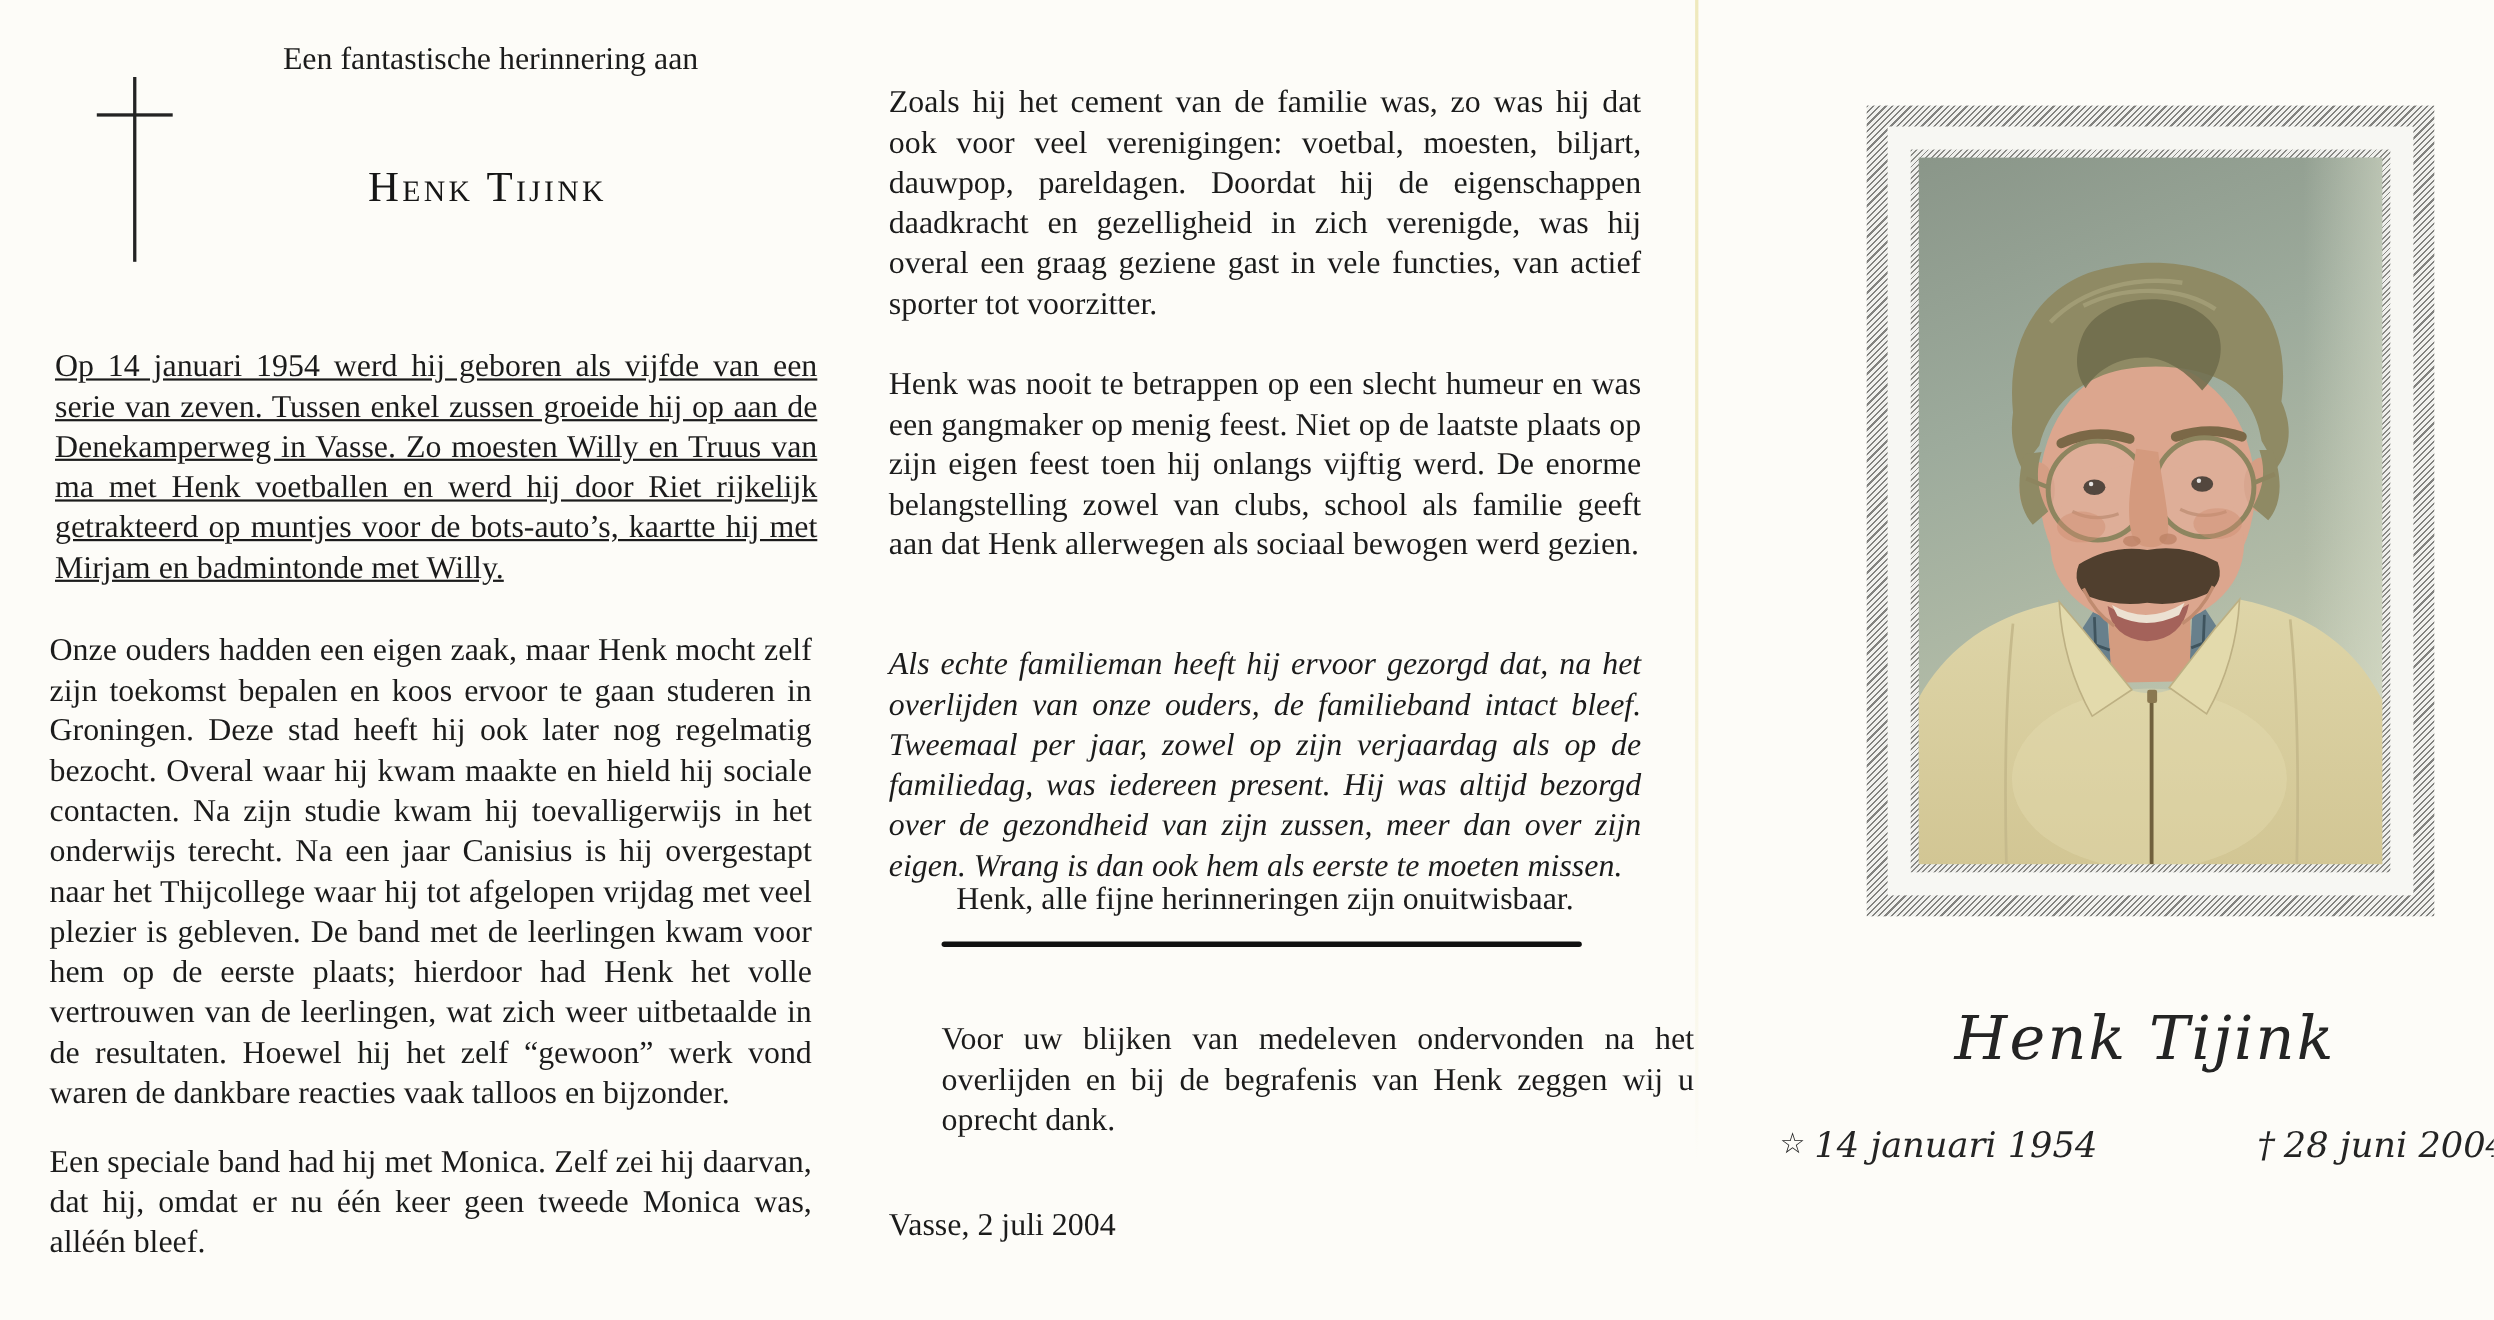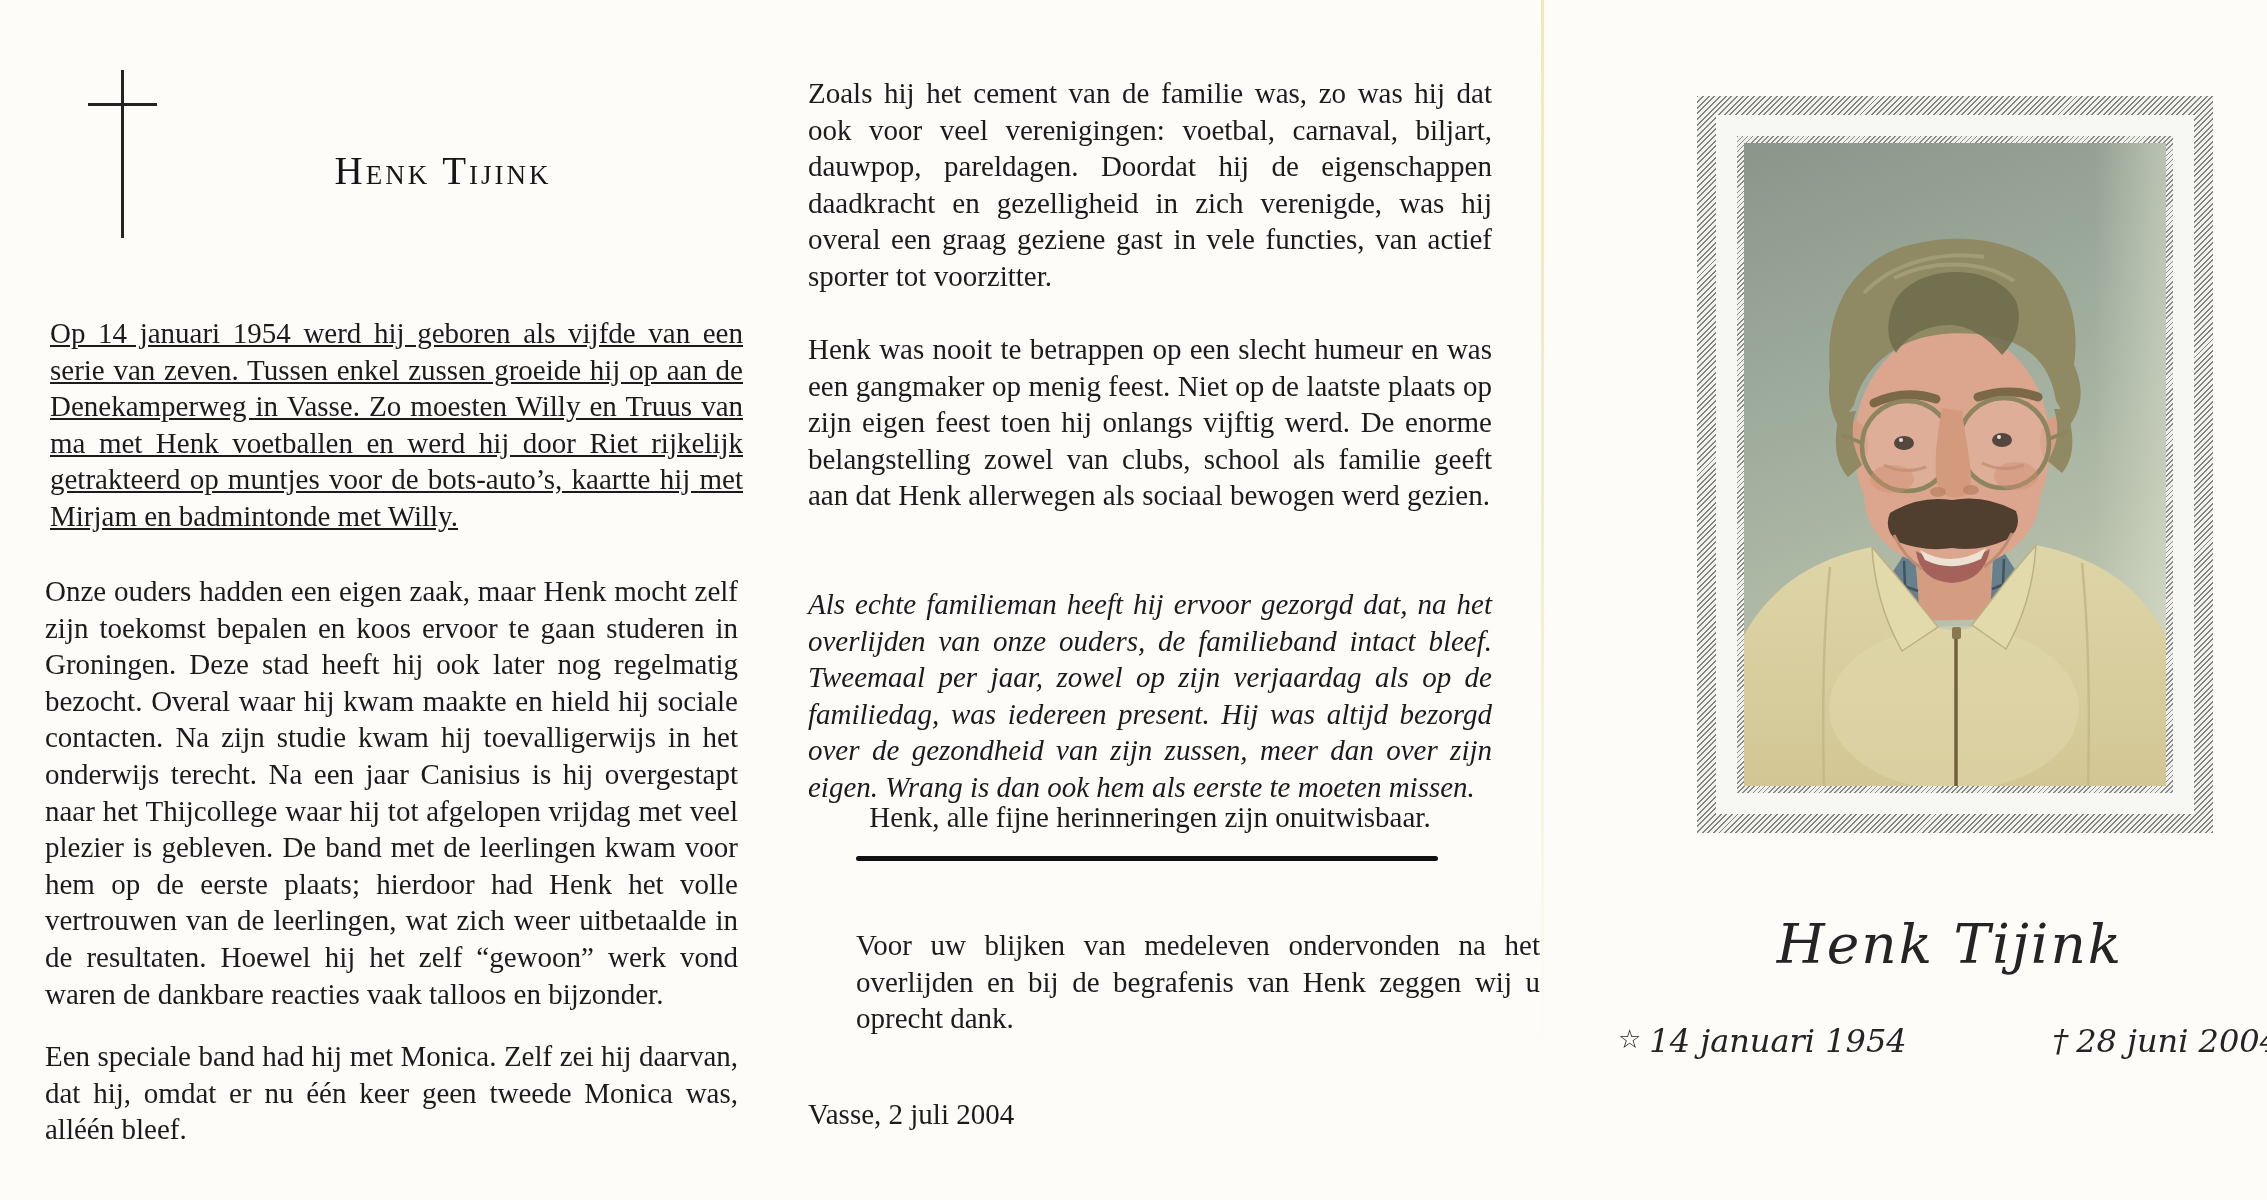--- a/index.html
+++ b/index.html
@@ -54,27 +54,28 @@
 </head>
 <body>
 
 <div class="card">
 
   <div class="cross">
     <span class="v"></span>
     <span class="h"></span>
   </div>
 
+  <div class="single intro">Een fantastische herinnering aan</div>
   <div class="main-title">Henk Tijink</div>
 
   <p class="para lp1">Op 14 januari 1954 werd hij geboren als vijfde van een serie van zeven. Tussen enkel zussen groeide hij op aan de Denekamperweg in Vasse. Zo moesten Willy en Truus van ma met Henk voetballen en werd hij door Riet rijkelijk getrakteerd op muntjes voor de bots-auto’s, kaartte hij met Mirjam en badmintonde met Willy.</p>
   <p class="para lp2">Onze ouders hadden een eigen zaak, maar Henk mocht zelf zijn toekomst bepalen en koos ervoor te gaan studeren in Groningen. Deze stad heeft hij ook later nog regelmatig bezocht. Overal waar hij kwam maakte en hield hij sociale contacten. Na zijn studie kwam hij toevalligerwijs in het onderwijs terecht. Na een jaar Canisius is hij overgestapt naar het Thijcollege waar hij tot afgelopen vrijdag met veel plezier is gebleven. De band met de leerlingen kwam voor hem op de eerste plaats; hierdoor had Henk het volle vertrouwen van de leerlingen, wat zich weer uitbetaalde in de resultaten. Hoewel hij het zelf “gewoon” werk vond waren de dankbare reacties vaak talloos en bijzonder.</p>
   <p class="para lp3">Een speciale band had hij met Monica. Zelf zei hij daarvan, dat hij, omdat er nu één keer geen tweede Monica was, alléén bleef.</p>
 
-  <p class="para mp1">Zoals hij het cement van de familie was, zo was hij dat ook voor veel verenigingen: voetbal, carnaval, biljart, dauwpop, pareldagen. Doordat hij de eigenschappen daadkracht en gezelligheid in zich verenigde, was hij overal een graag geziene gast in vele functies, van actief sporter tot voorzitter.</p>
+  <p class="para mp1">Zoals hij het cement van de familie was, zo was hij dat ook voor veel verenigingen: voetbal, moesten, biljart, dauwpop, pareldagen. Doordat hij de eigenschappen daadkracht en gezelligheid in zich verenigde, was hij overal een graag geziene gast in vele functies, van actief sporter tot voorzitter.</p>
   <p class="para mp2">Henk was nooit te betrappen op een slecht humeur en was een gangmaker op menig feest. Niet op de laatste plaats op zijn eigen feest toen hij onlangs vijftig werd. De enorme belangstelling zowel van clubs, school als familie geeft aan dat Henk allerwegen als sociaal bewogen werd gezien.</p>
   <p class="para mp3">Als echte familieman heeft hij ervoor gezorgd dat, na het overlijden van onze ouders, de familieband intact bleef. Tweemaal per jaar, zowel op zijn verjaardag als op de familiedag, was iedereen present. Hij was altijd bezorgd over de gezondheid van zijn zussen, meer dan over zijn eigen. Wrang is dan ook hem als eerste te moeten missen.</p>
 
   <div class="quote">Henk, alle fijne herinneringen zijn onuitwisbaar.</div>
   <div class="rule"></div>
 
   <p class="para thanks">Voor uw blijken van medeleven ondervonden na het overlijden en bij de begrafenis van Henk zeggen wij u oprecht dank.</p>
   <div class="single dateline">Vasse, 2 juli 2004</div>
 
   <div class="fold"></div>

